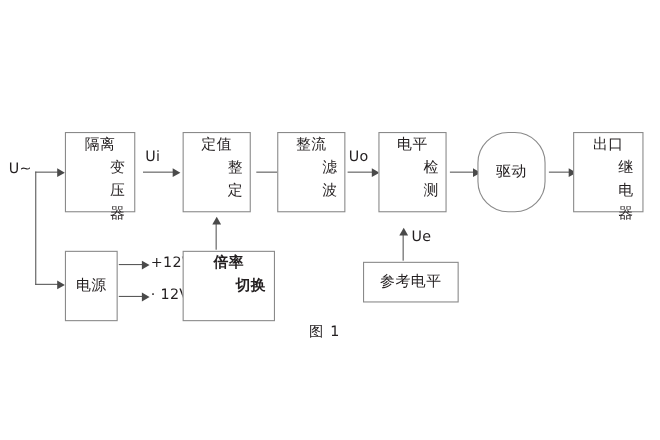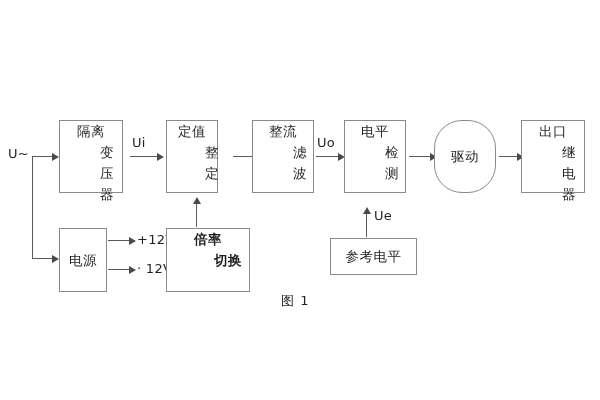--- a/index.html
+++ b/index.html
@@ -90,21 +90,21 @@
 
   <div class="box" style="left:59px; top:120px; width:64px; height:73px;">
     <span>隔离</span>
     <span class="line2">变压器</span>
   </div>
 
   <div class="label sig" style="left:132px; top:135px;">Ui</div>
   <div class="wire h" style="left:130px; top:156px; width:28px;"></div>
   <div class="arrowhead right" style="left:157px; top:152.5px;"></div>
 
-  <div class="box" style="left:166px; top:120px; width:52px; height:73px;">
+  <div class="box" style="left:166px; top:120px; width:62px; height:73px;">
     <span>定值</span>
     <span class="line2">整定</span>
   </div>
 
   <div class="wire h" style="left:233px; top:156px; width:22px;"></div>
   <div class="arrowhead right" style="left:254px; top:152.5px;"></div>
 
   <div class="box" style="left:252px; top:120px; width:62px; height:73px;">
     <span>整流</span>
     <span class="line2">滤波</span>

